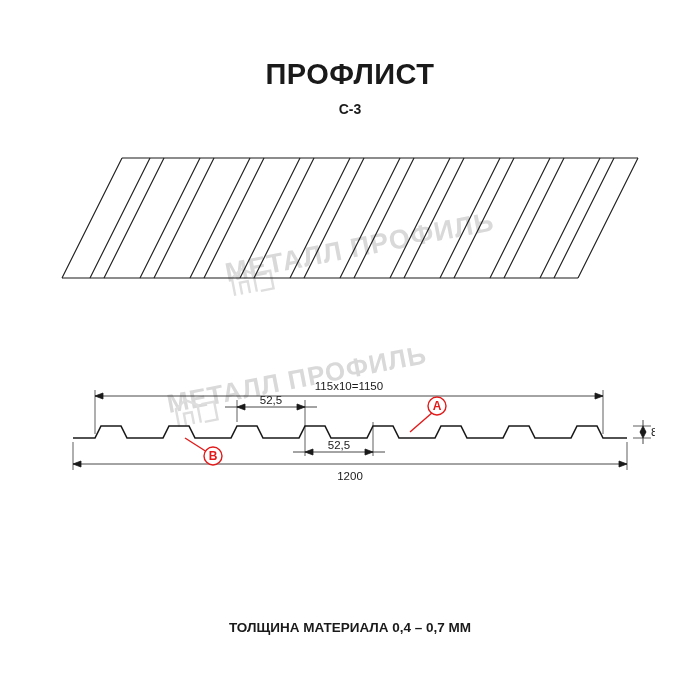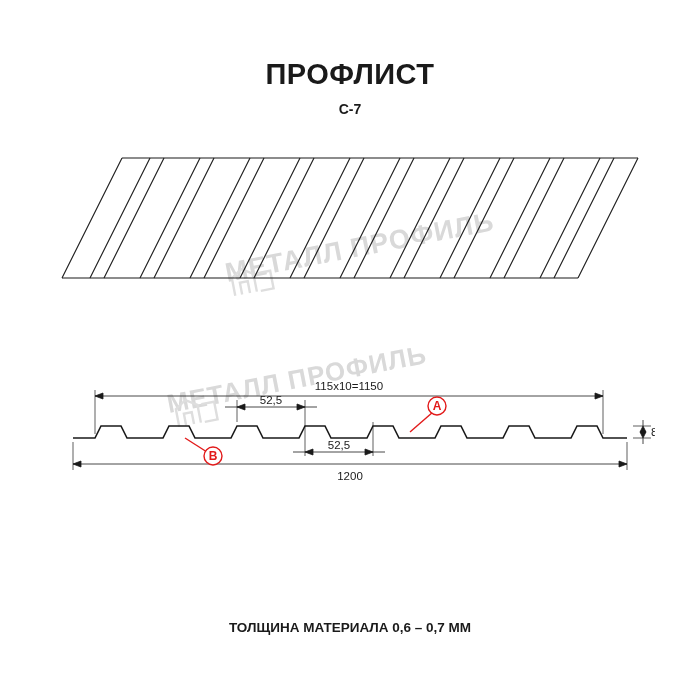--- a/index.html
+++ b/index.html
@@ -94,21 +94,21 @@
     font-size: 12px;
     font-weight: bold;
   }
 </style>
 </head>
 <body>
 
 <div class="page">
 
   <div class="title">ПРОФЛИСТ</div>
-  <div class="subtitle">С-7</div>
+  <div class="subtitle">С-3</div>
 
   <div class="wm wm1">МЕТАЛЛ ПРОФИЛЬ</div>
   <div class="wm wm2">МЕТАЛЛ ПРОФИЛЬ</div>
 
   <div class="wm-ico" style="top:262px;left:228px;">
     <svg width="52" height="40" viewBox="0 0 52 40">
       <g transform="rotate(-11 26 20)" fill="none" stroke="#dedede" stroke-width="2.4">
         <path d="M5 30 L5 12 L16 5 L27 12 L27 30"></path>
         <path d="M12 30 L12 18 L20 18 L20 30"></path>
         <path d="M31 12 L44 12 L44 30 L31 30"></path>
@@ -235,15 +235,15 @@
       <text class="lbl" x="294" y="30" text-anchor="middle">115х10=1150</text>
       <text class="lbl" x="216" y="44" text-anchor="middle">52,5</text>
       <text class="lbl" x="284" y="89" text-anchor="middle">52,5</text>
       <text class="lbl" x="295" y="120" text-anchor="middle">1200</text>
       <text class="lbl" x="596" y="76" text-anchor="start">8</text>
       <text class="lbl-red" x="382" y="50" text-anchor="middle">A</text>
       <text class="lbl-red" x="158" y="100" text-anchor="middle">B</text>
     </svg>
   </div>
 
-  <div class="footnote">ТОЛЩИНА МАТЕРИАЛА 0,6 – 0,7 ММ</div>
+  <div class="footnote">ТОЛЩИНА МАТЕРИАЛА 0,4 – 0,7 ММ</div>
 
 </div>
 
 </body></html>

